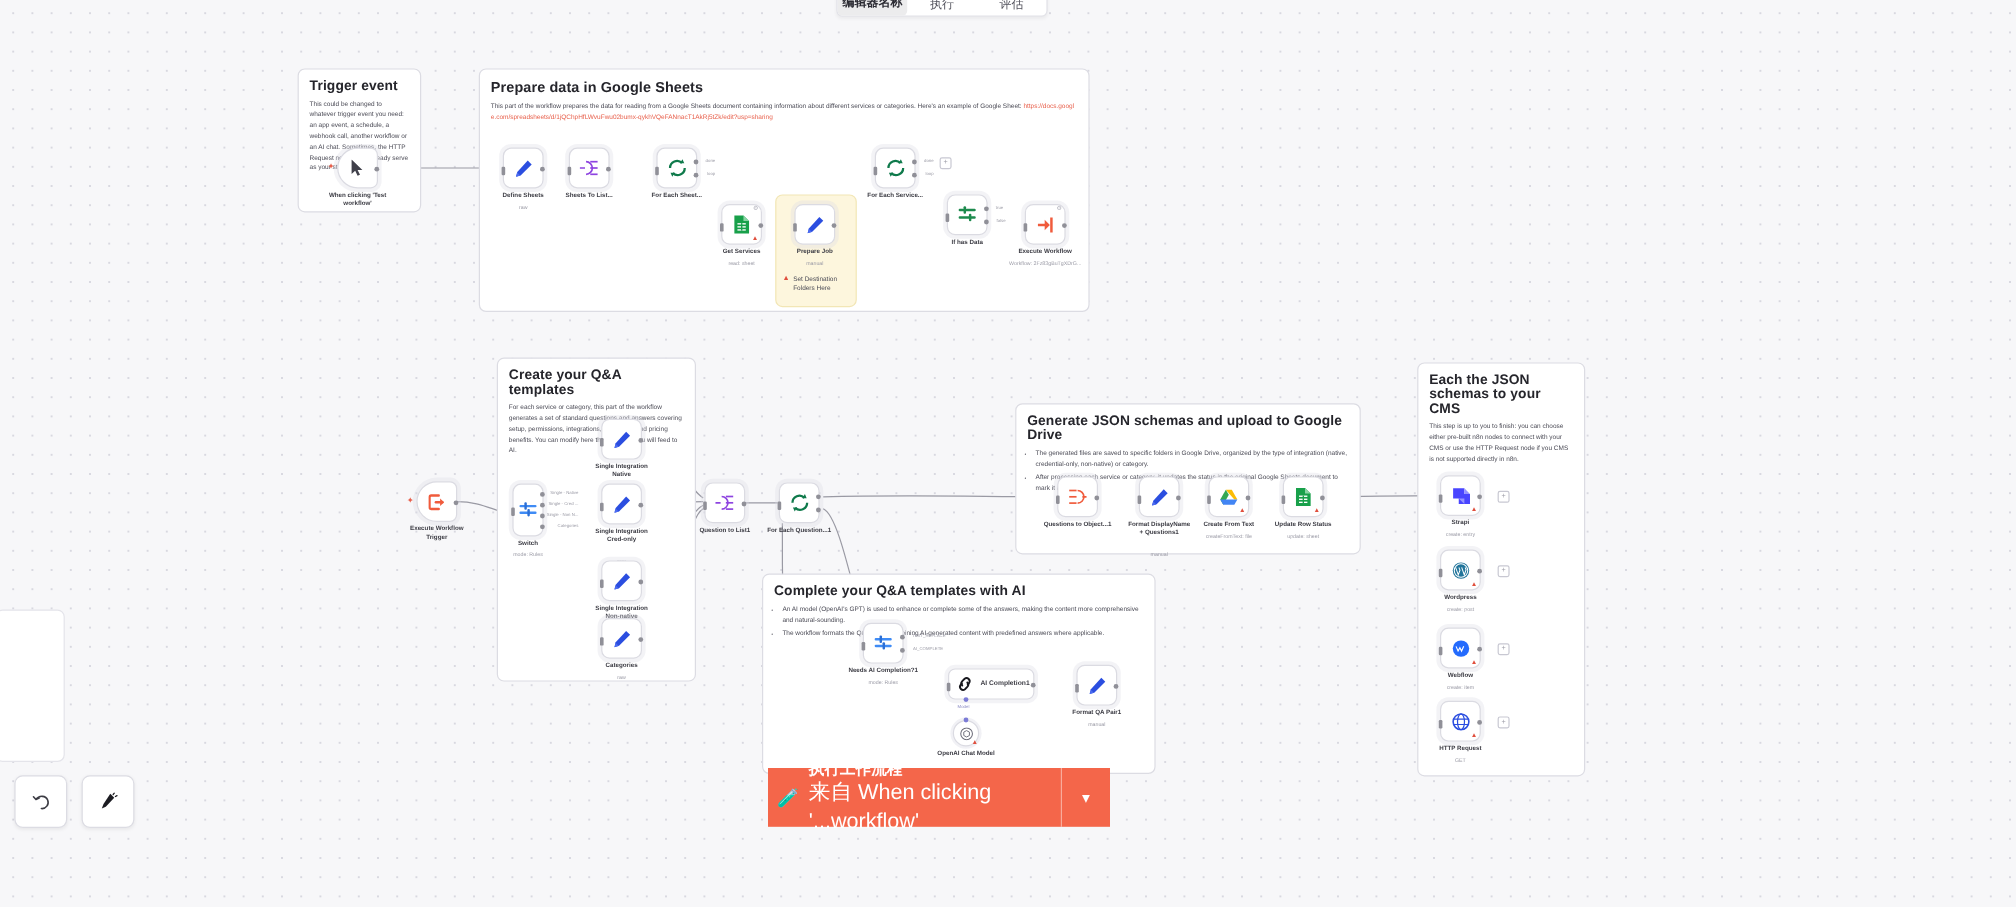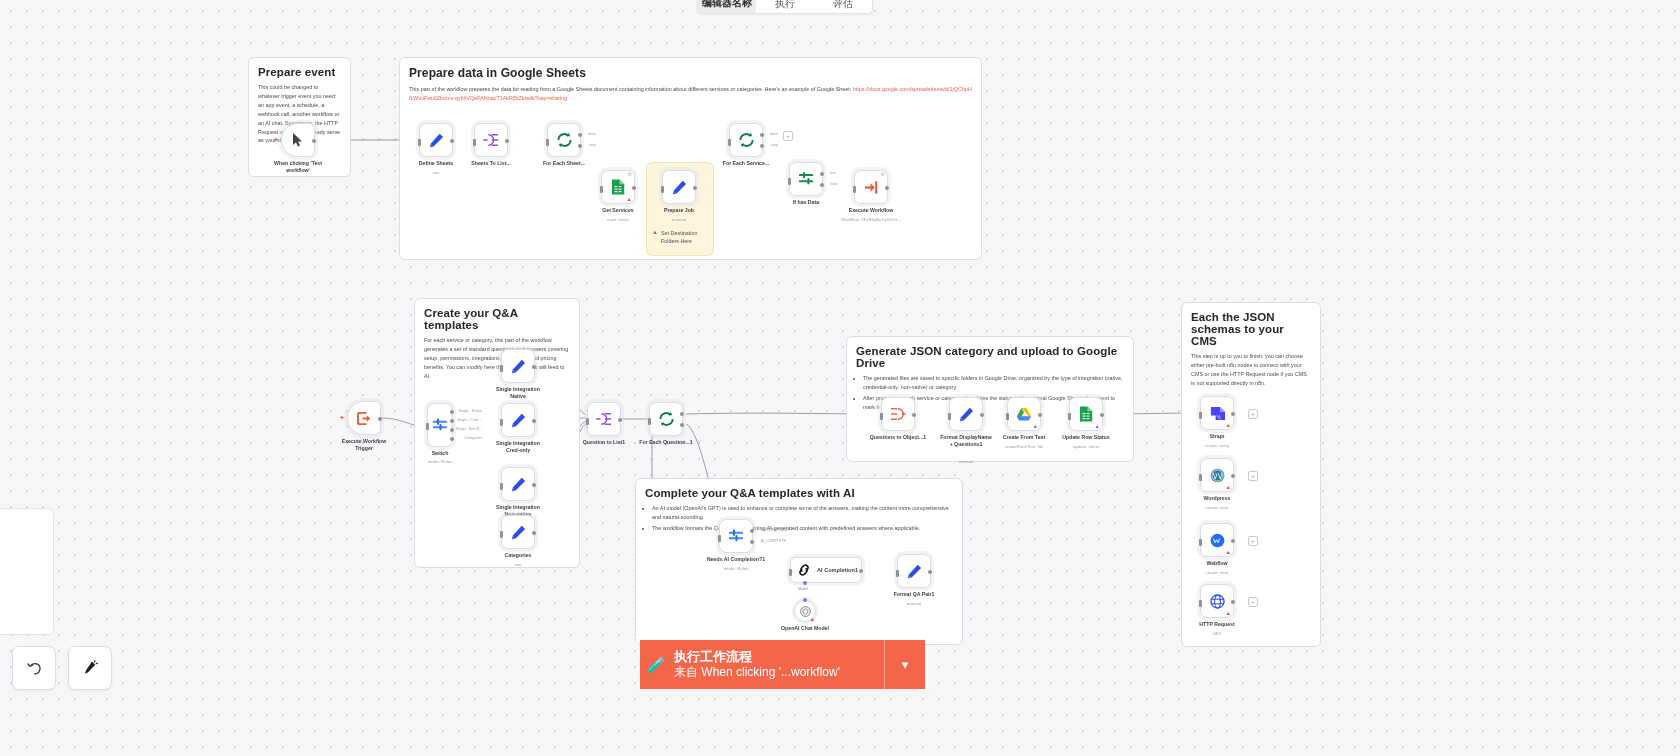--- a/index.html
+++ b/index.html
@@ -100,21 +100,21 @@
   }
 
   
   .toast{
     position:absolute;left:640px;top:640px;width:285px;height:49px;background:#f4664a;
     display:flex;align-items:center;color:#fff;
   }
   .toast .flask{width:34px;display:flex;align-items:center;justify-content:center;font-size:15px;}
   .toast .txt{flex:1;line-height:1.32;}
   .toast .t1{font-size:13px;font-weight:600;}
-  .toast .t2{font-size:12px;}
+  .toast .t2{font-size:18px;}
   .toast .chev{
     width:40px;height:49px;display:flex;align-items:center;justify-content:center;
     border-left:1px solid rgba(255,255,255,.45);font-size:13px;
   }
 </style>
 </head>
 <body>
 
 <div class="canvas">
 
@@ -186,26 +186,26 @@
     <path d="M1234,413 L1246,413"></path>
     <path d="M1234,475 L1246,475"></path>
     <path d="M1234,540 L1246,540"></path>
     <path d="M1234,601 L1246,601"></path>
 
     <path d="M766,136 L782,136"></path>
   </svg>
 
   <div class="sticky plain" style="left:248px;top:57px;width:103px;height:120px;">
     <div class="inner">
-      <h3>Prepare event</h3>
+      <h3>Trigger event</h3>
       <p>This could be changed to whatever trigger event you need: an app event, a schedule, a webhook call, another workflow or an AI chat. Sometimes, the HTTP Request node might already serve as your starting point.</p>
     </div>
   </div>
 
-  <div class="sticky plain" style="left:399px;top:57px;width:583px;height:203px;">
+  <div class="sticky plain" style="left:399px;top:57px;width:509px;height:203px;">
     <div class="inner">
       <h3 class="big">Prepare data in Google Sheets</h3>
       <p><span>This part of the workflow prepares the data for reading from a Google Sheets document containing information about different services or categories. Here's an example of Google Sheet:</span>
         <a href="#">https://docs.google.com/spreadsheets/d/1jQChpHfLWvuFwu02bumx-qykhVQeFANnacT1AkRj5tZk/edit?usp=sharing</a></p>
     </div>
   </div>
 
   <div class="sticky yellow" style="left:646px;top:162px;width:68px;height:94px;">
     <div style="position:absolute;left:5px;bottom:10px;width:58px;">
       <div class="sticky-warn">
@@ -227,21 +227,21 @@
 
   <div class="sticky plain" style="left:414px;top:298px;width:166px;height:270px;">
     <div class="inner">
       <h3>Create your Q&amp;A templates</h3>
       <p>For each service or category, this part of the workflow generates a set of standard questions and answers covering setup, permissions, integrations, use cases, and pricing benefits. You can modify here the input that you will feed to AI.</p>
     </div>
   </div>
 
   <div class="sticky plain" style="left:846px;top:336px;width:288px;height:126px;">
     <div class="inner">
-      <h3>Generate JSON category and upload to Google Drive</h3>
+      <h3>Generate JSON schemas and upload to Google Drive</h3>
       <ul>
         <li>The generated files are saved to specific folders in Google Drive, organized by the type of integration (native, credential-only, non-native) or category.</li>
         <li>After processing each service or category, it updates the status in the original Google Sheets document to mark it as completed.</li>
       </ul>
     </div>
   </div>
 
   <div class="sticky plain" style="left:1181px;top:302px;width:140px;height:345px;">
     <div class="inner">
       <h3>Each the JSON schemas to your CMS</h3>

